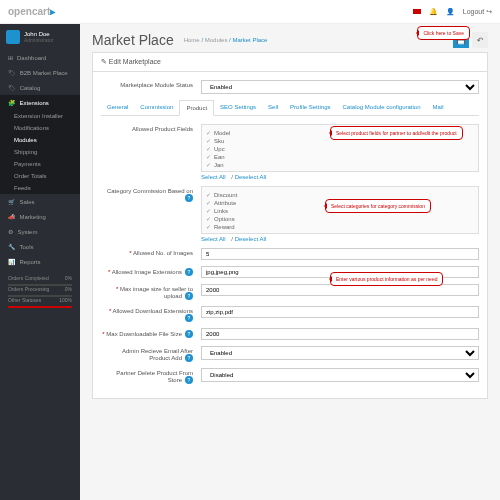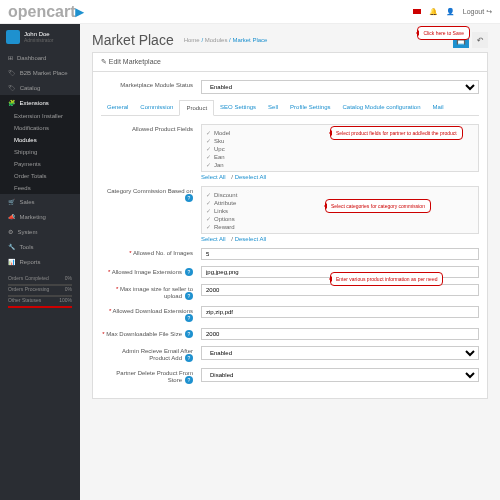--- a/index.html
+++ b/index.html
@@ -1,18 +1,18 @@
 <!DOCTYPE html>
 <html><head>
 <meta charset="utf-8">
 <style>
 *{margin:0;padding:0;box-sizing:border-box;font-family:Arial,sans-serif}
 body{background:#f5f5f5;font-size:7px;color:#666}
 .top{height:24px;background:#fff;display:flex;align-items:center;padding:0 8px;border-bottom:1px solid #eee}
-.logo{color:#1e91cf;font-weight:bold;font-size:16px}
+.logo{color:#1e91cf;font-weight:bold;font-size:10px}
 .logo span{color:#aaa}
 .top-r{margin-left:auto;display:flex;gap:8px;align-items:center;font-size:7px}
 .flag{width:8px;height:5px;background:#c00}
 .main{display:flex}
 .sb{width:80px;background:#2a2d33;color:#999;min-height:476px}
 .user{padding:6px;display:flex;align-items:center;gap:4px}
 .avatar{width:14px;height:14px;background:#1e91cf;border-radius:2px}
 .user-n{color:#fff;font-size:6px}
 .user-s{color:#666;font-size:5px}
 .sb-item{padding:4px 8px;font-size:6px;cursor:pointer;display:flex;align-items:center;gap:4px}

